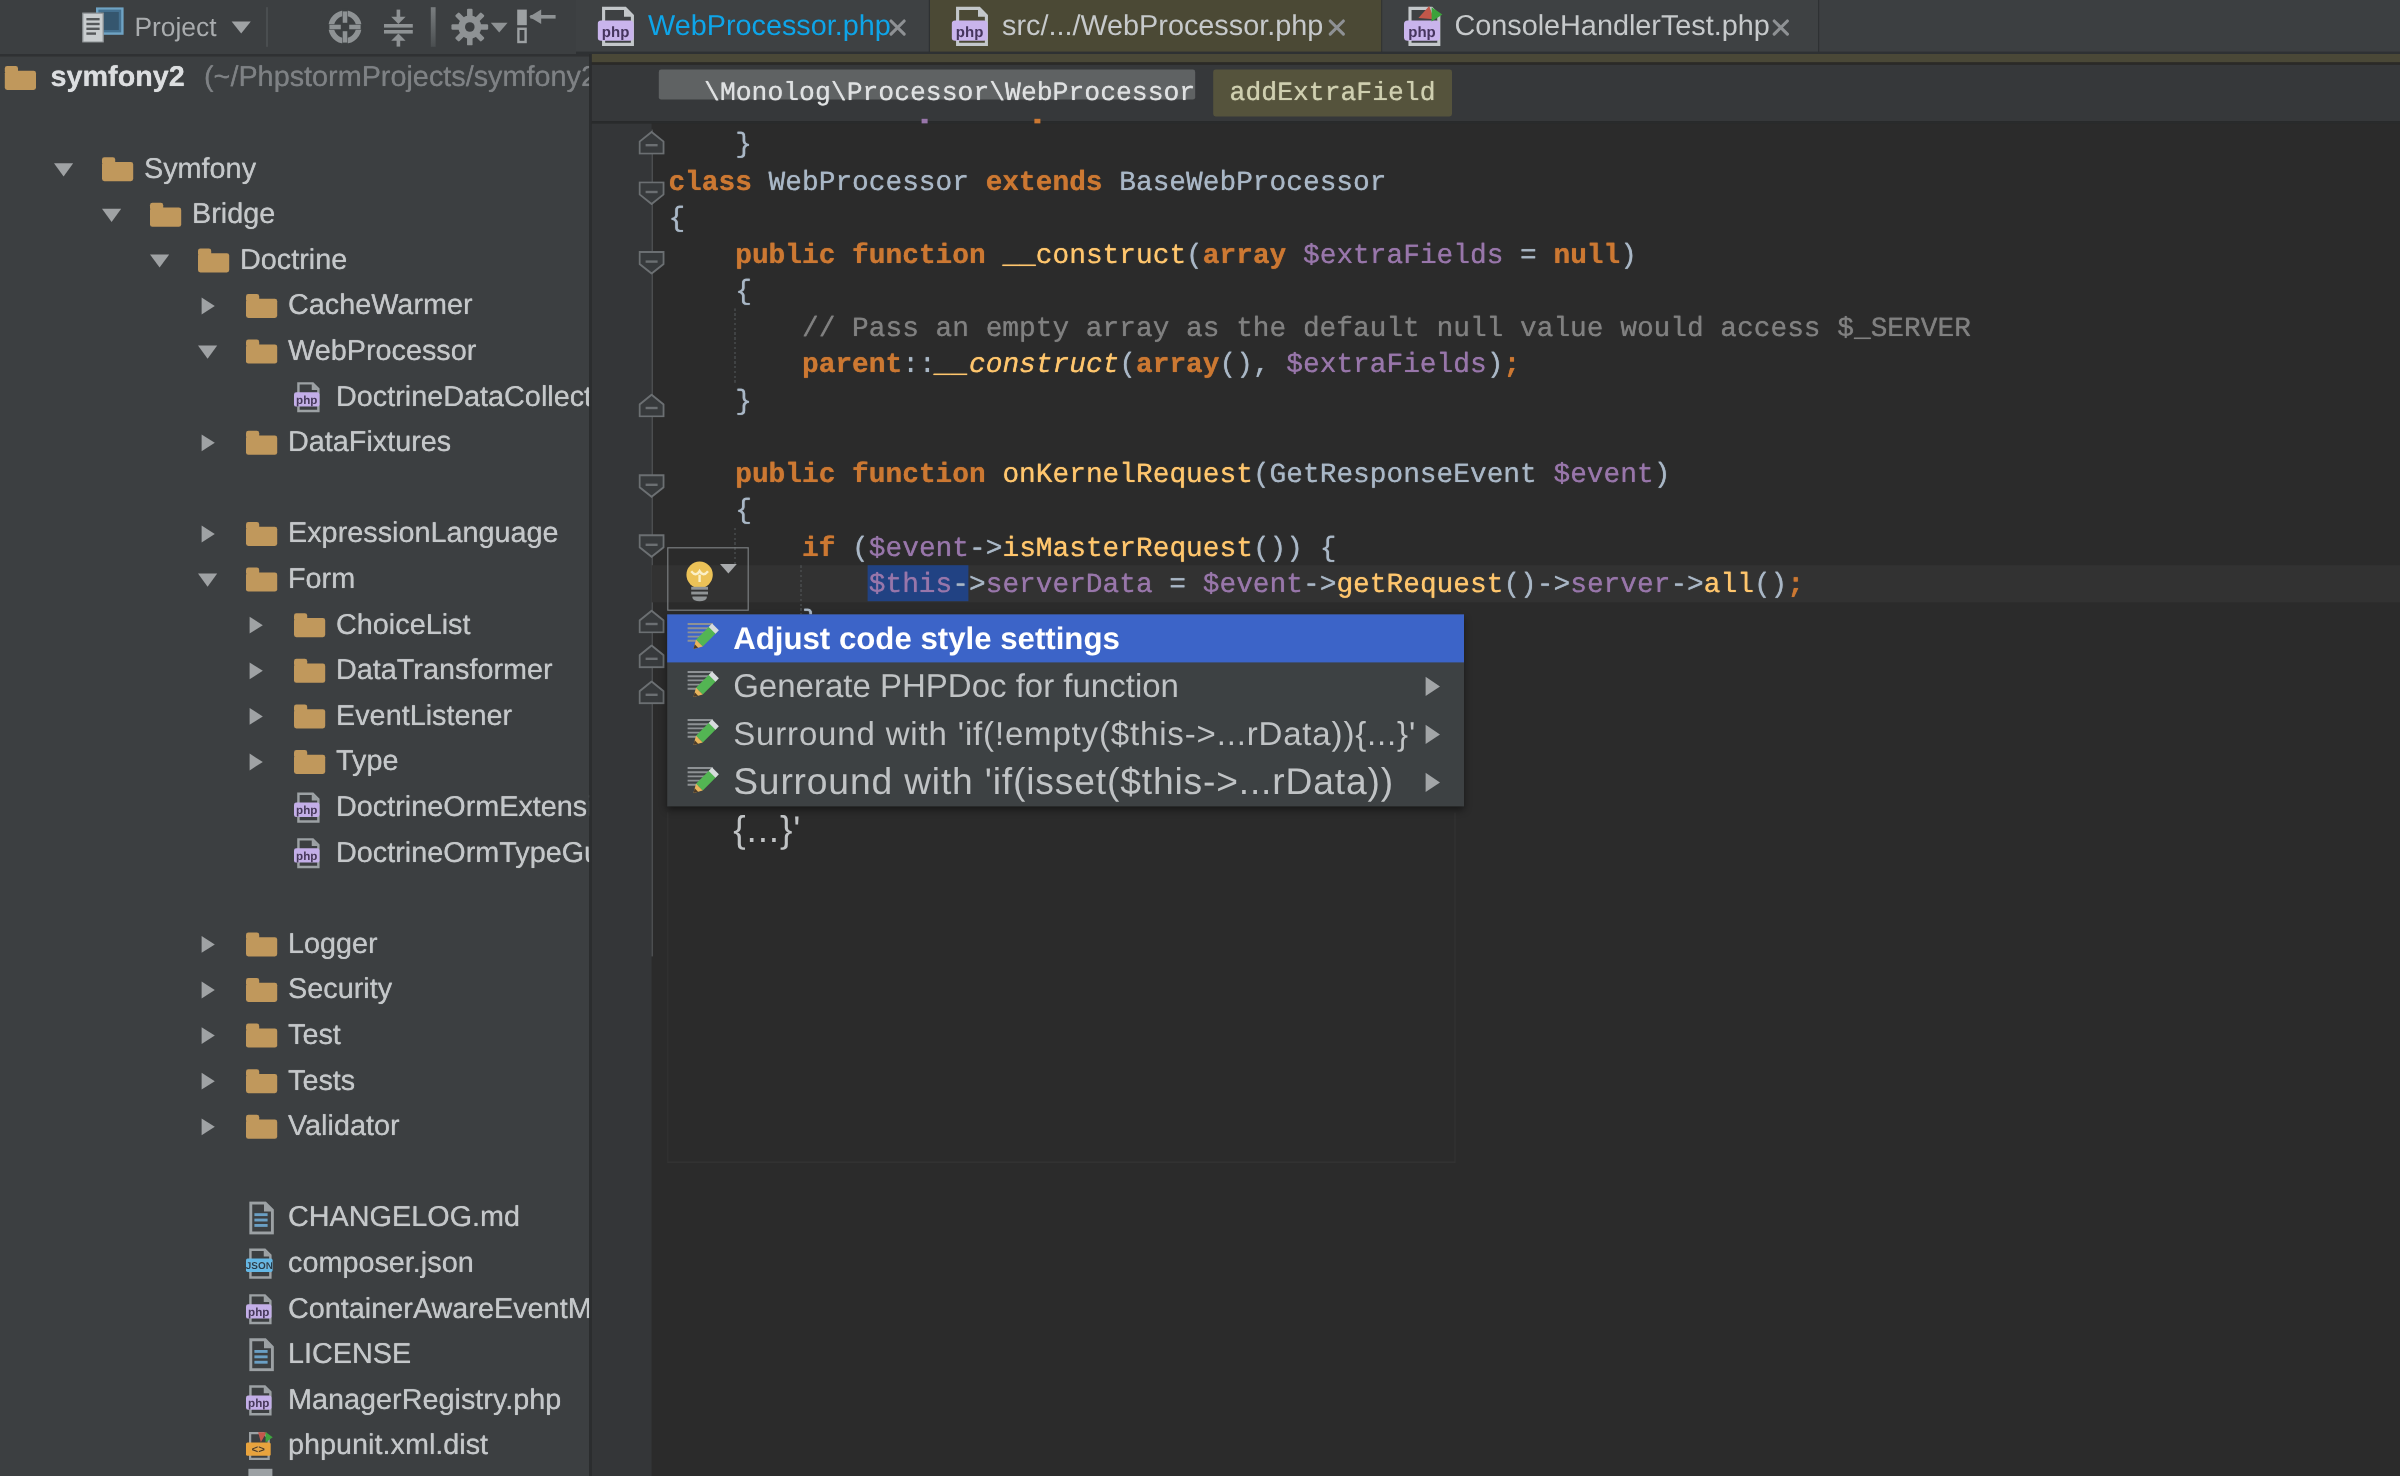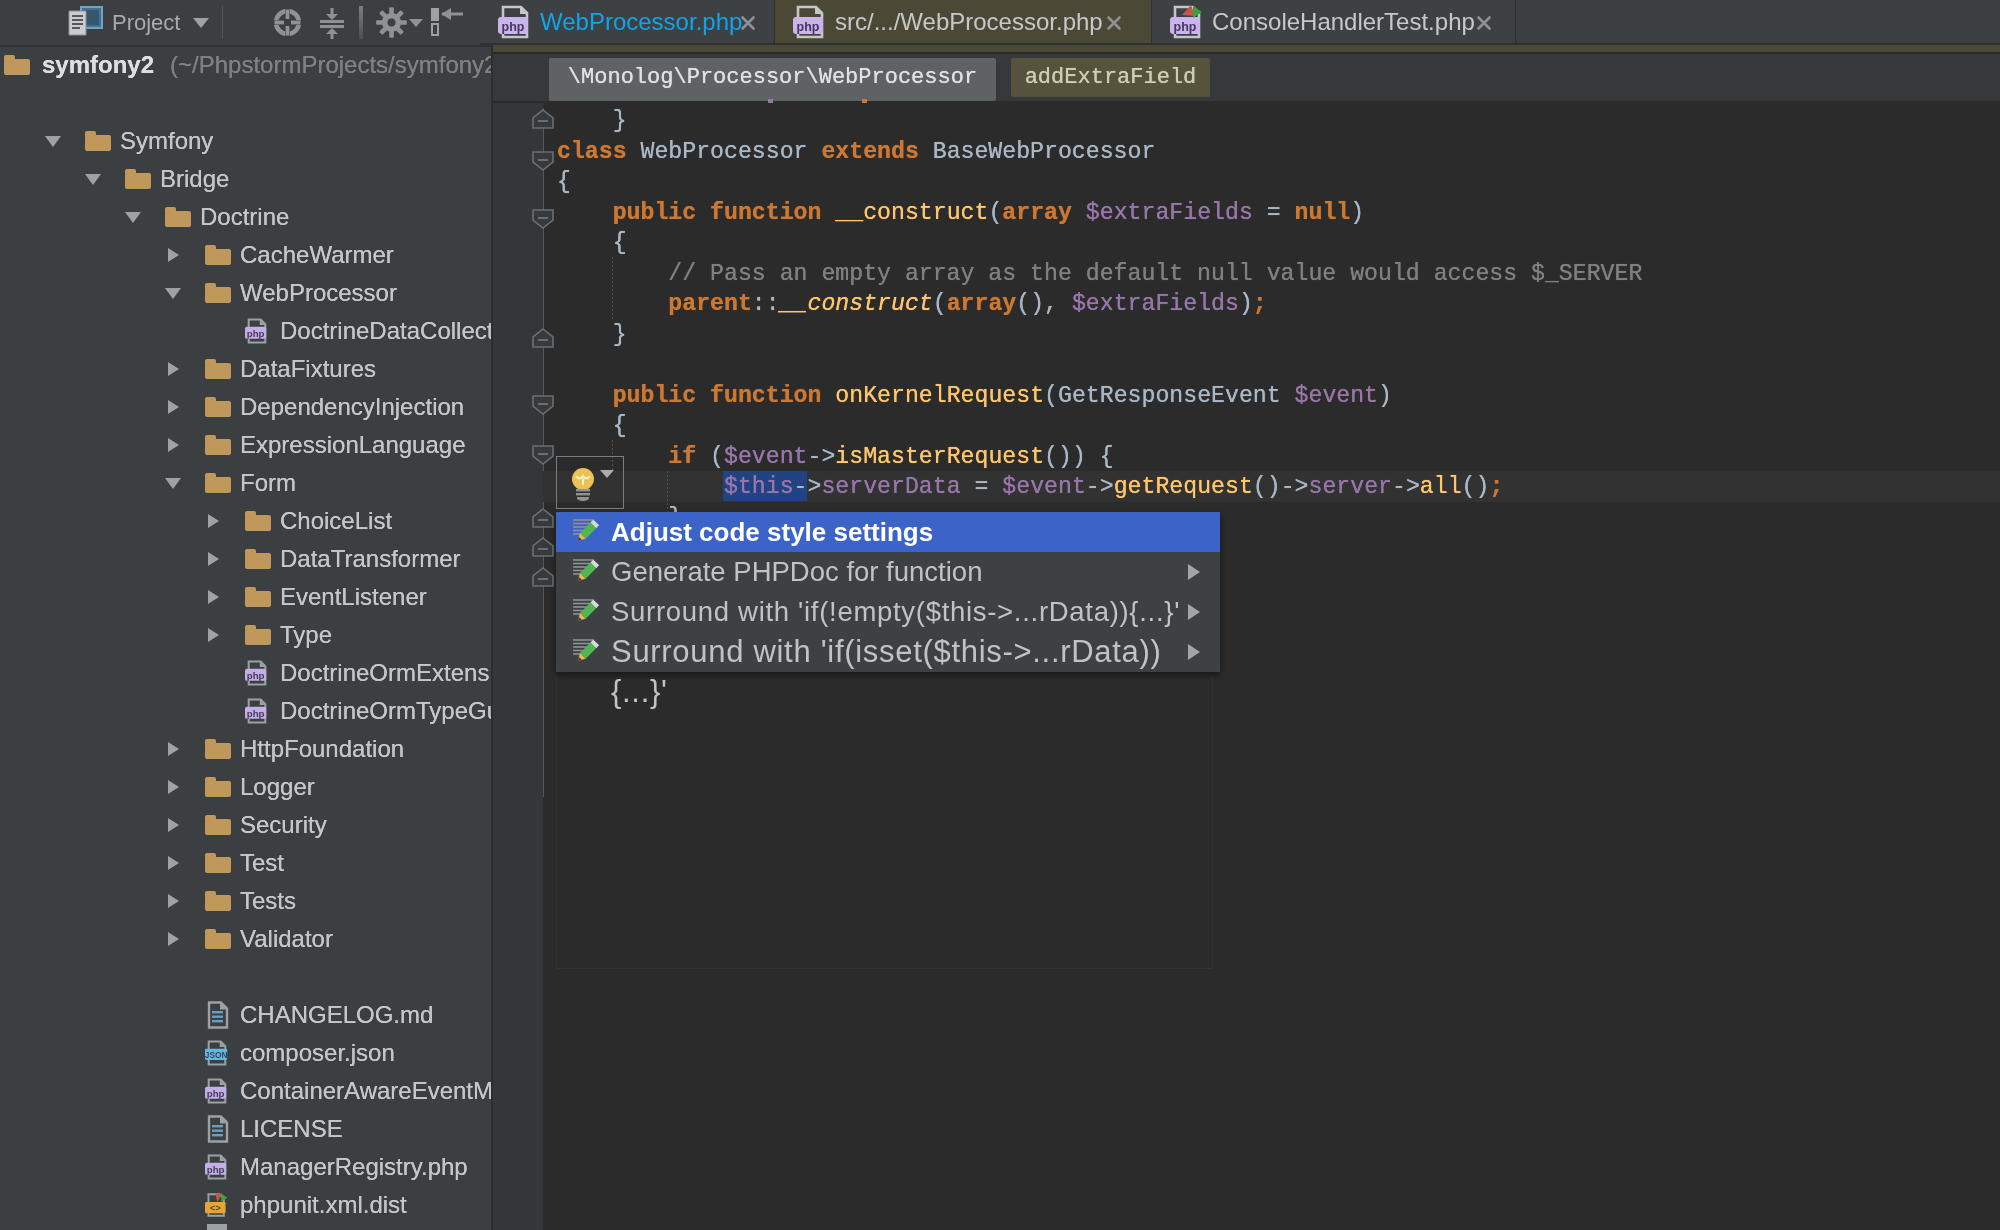--- a/index.html
+++ b/index.html
@@ -117,21 +117,21 @@
 <div class="abs" style="left:1212px;top:0;height:45px;line-height:44px;color:#C6C9CB;font-size:24px">ConsoleHandlerTest.php</div>
 <svg class="abs" style="left:1476px;top:15px" width="16" height="16" viewBox="0 0 16 16">
  <path d="M2.5 2.5 L13.5 13.5 M13.5 2.5 L2.5 13.5" stroke="#8E9194" stroke-width="2.6" stroke-linecap="round"></path>
 </svg>
 <div class="abs" style="left:480px;top:43px;width:1520px;height:2px;background:#2E3133"></div>
 
 <div class="abs" style="left:493px;top:45px;width:1507px;height:7px;background:#4A4837"></div>
 <div class="abs" style="left:493px;top:52px;width:1507px;height:2px;background:#2B2A27"></div>
 <div class="abs" style="left:493px;top:54px;width:1507px;height:47px;background:#36383A"></div>
 <div class="abs" style="left:493px;top:101px;width:1507px;height:2px;background:#292B2C"></div>
-<div class="abs mono" style="left:549px;top:58px;width:447px;height:43px;background:#5F6263;border-radius:2px;color:#DFE1E2;font-size:22px;line-height:39px;text-align:center">\Monolog\Processor\WebProcessor</div>
+<div class="abs mono" style="left:549px;top:58px;width:447px;height:25px;background:#5F6263;border-radius:2px;color:#DFE1E2;font-size:22px;line-height:39px;text-align:right">\Monolog\Processor\WebProcessor</div>
 <div class="abs mono" style="left:1011px;top:58px;width:199px;height:39px;background:#55533C;border-radius:2px;color:#CFCFB0;font-size:22px;line-height:39px;text-align:center">addExtraField</div>
 
 <div class="abs" style="left:768px;top:99px;width:5px;height:4px;background:#9876AA"></div>
 <div class="abs" style="left:862px;top:99px;width:5px;height:4px;background:#CC7832"></div>
 
 <div class="abs" style="left:493px;top:103px;width:1507px;height:1127px;background:#2B2B2B"></div>
 <div class="abs" style="left:493px;top:103px;width:50px;height:1127px;background:#343638"></div>
 <div class="abs" style="left:543px;top:108px;width:1px;height:689px;background:#55585A"></div>
 
 <div class="abs" style="left:543px;top:470.5px;width:1457px;height:31px;background:#323232"></div>
@@ -299,25 +299,20 @@
  <rect x="0" y="10" width="23" height="13" rx="2" fill="#C3AEE8"></rect>
  <text x="11.5" y="20.5" text-anchor="middle" font-family="Liberation Sans,sans-serif" font-size="10.5" font-weight="bold" fill="#46355E">php</text>
 </svg>
         <span style="position:absolute;left:280px">DoctrineDataCollector.php</span>
       </div>
 <div class="trow" style="top:303px">
         <div class="tri-r" style="left:168px"></div>
         <div class="fold" style="left:205px"></div>
         <span style="position:absolute;left:240px">DataFixtures</span>
       </div>
-<div class="trow" style="top:341px">
-        <div class="tri-r" style="left:168px"></div>
-        <div class="fold" style="left:205px"></div>
-        <span style="position:absolute;left:240px">DependencyInjection</span>
-      </div>
 <div class="trow" style="top:379px">
         <div class="tri-r" style="left:168px"></div>
         <div class="fold" style="left:205px"></div>
         <span style="position:absolute;left:240px">ExpressionLanguage</span>
       </div>
 <div class="trow" style="top:417px">
         <div class="tri-d" style="left:165px"></div>
         <div class="fold" style="left:205px"></div>
         <span style="position:absolute;left:240px">Form</span>
       </div>
@@ -351,25 +346,20 @@
         <span style="position:absolute;left:280px">DoctrineOrmExtension.php</span>
       </div>
 <div class="trow" style="top:645px">
         <svg class="ficon" style="left:245px" width="26" height="29" viewBox="0 0 26 29">
  <path d="M4 2 h13 l5 5 v20 h-18 z" fill="none" stroke="#9CA1A4" stroke-width="2.2"></path>
  <path d="M16 2 l6 6 h-6 z" fill="#9CA1A4"></path>
  <rect x="0" y="10" width="23" height="13" rx="2" fill="#C3AEE8"></rect>
  <text x="11.5" y="20.5" text-anchor="middle" font-family="Liberation Sans,sans-serif" font-size="10.5" font-weight="bold" fill="#46355E">php</text>
 </svg>
         <span style="position:absolute;left:280px">DoctrineOrmTypeGuesser.php</span>
-      </div>
-<div class="trow" style="top:683px">
-        <div class="tri-r" style="left:168px"></div>
-        <div class="fold" style="left:205px"></div>
-        <span style="position:absolute;left:240px">HttpFoundation</span>
       </div>
 <div class="trow" style="top:721px">
         <div class="tri-r" style="left:168px"></div>
         <div class="fold" style="left:205px"></div>
         <span style="position:absolute;left:240px">Logger</span>
       </div>
 <div class="trow" style="top:759px">
         <div class="tri-r" style="left:168px"></div>
         <div class="fold" style="left:205px"></div>
         <span style="position:absolute;left:240px">Security</span>

